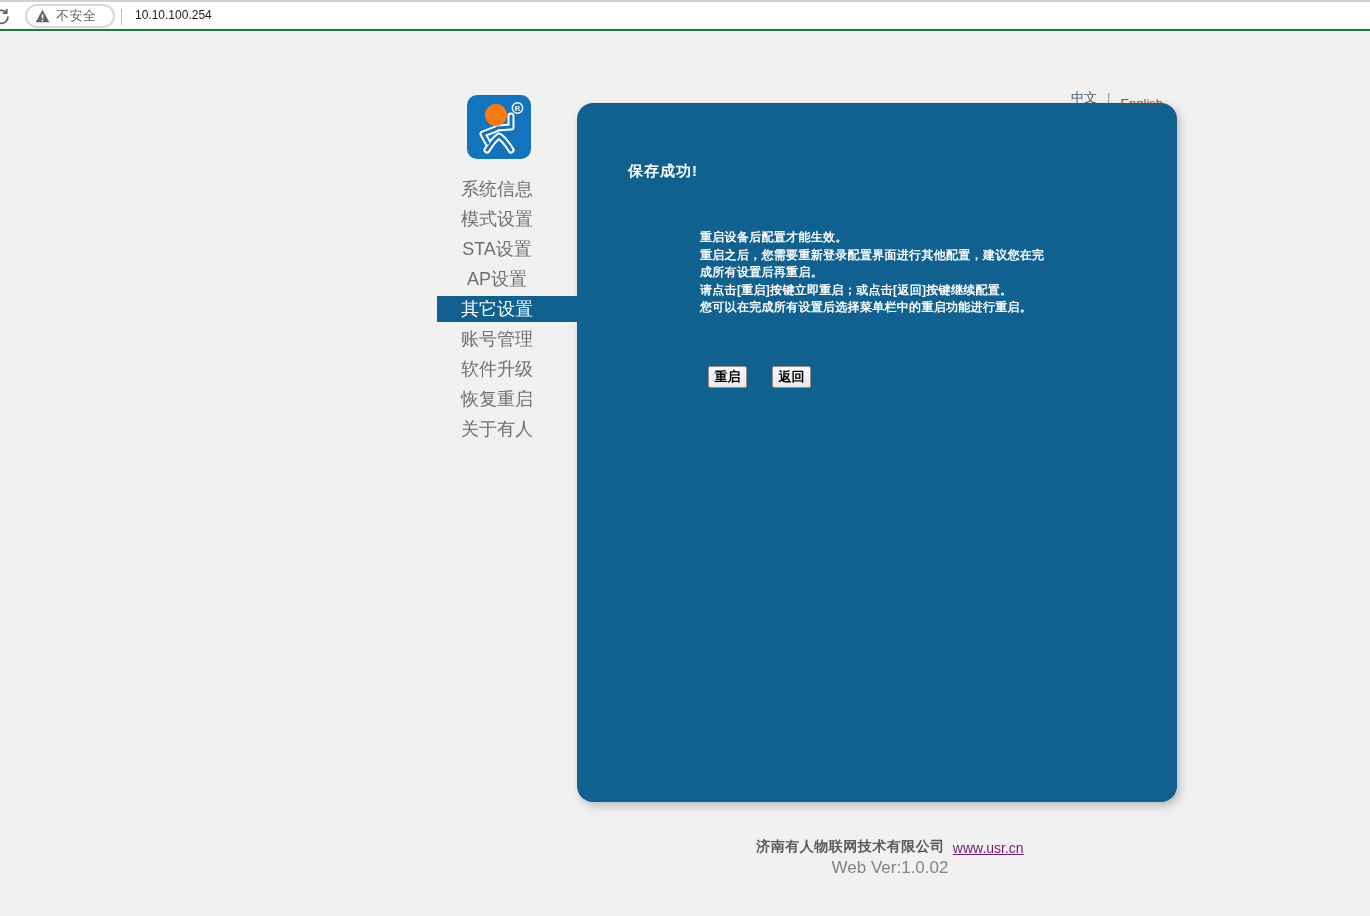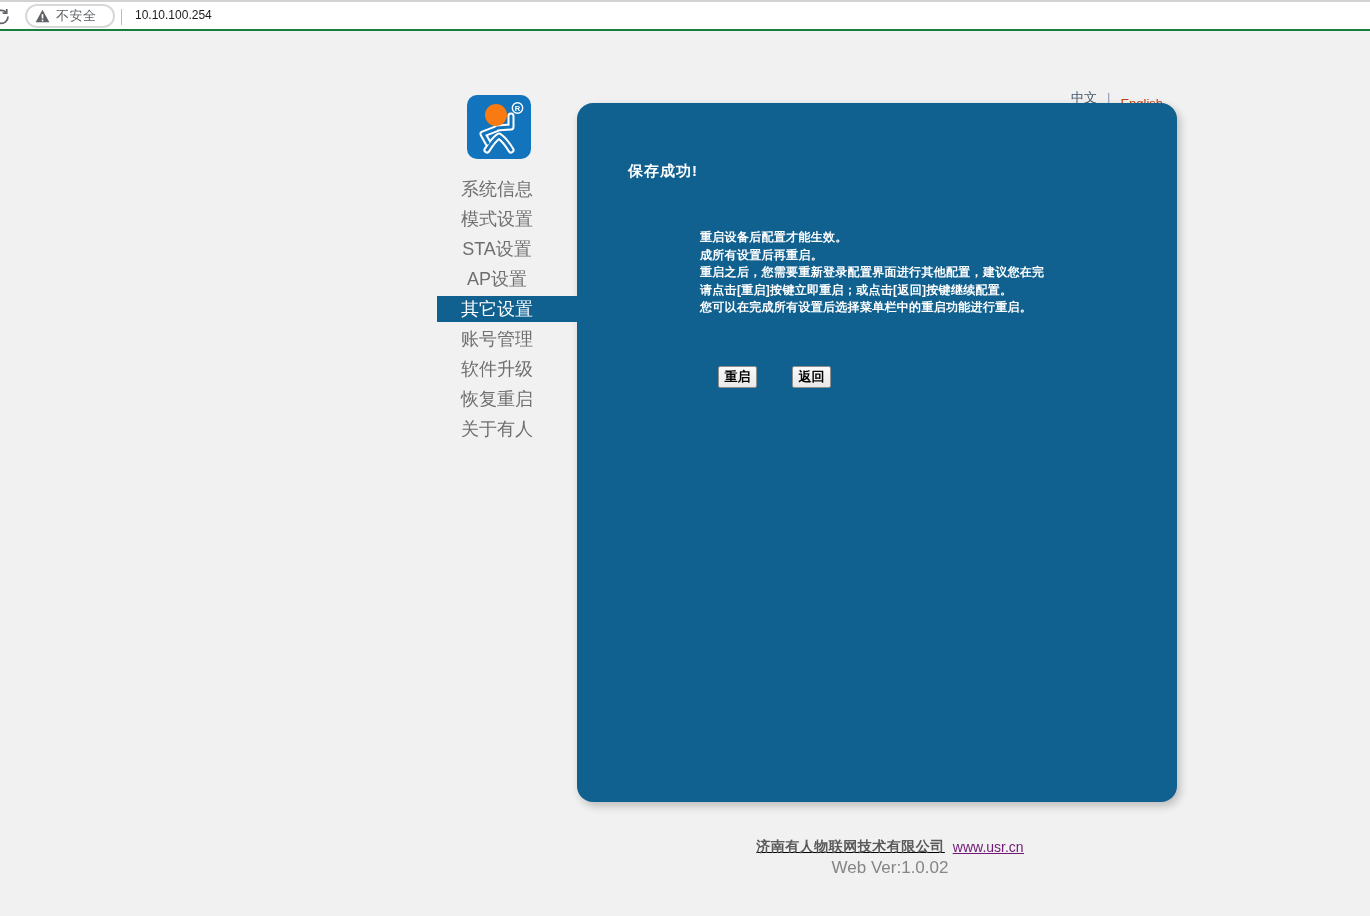--- a/index.html
+++ b/index.html
@@ -61,26 +61,26 @@
     color:#fff;
   }
   .panel-title { position:absolute; left:51px; top:59px; font-size:15px; font-weight:bold; letter-spacing:1px; }
   .panel-msg { position:absolute; left:123px; top:126px; width:380px; }
   .msg-line { font-size:12px; font-weight:bold; line-height:17.5px; letter-spacing:0.3px; white-space:nowrap; }
   .panel-btns { position:absolute; left:131px; top:263px; display:flex; gap:25px; }
   .panel-btns button {
     width:39px; height:22px; font-size:13px; font-weight:bold; color:#000;
     background:linear-gradient(#fafafa,#e9e9e9);
     border:1px solid #8f8f8f; border-radius:2px; cursor:pointer;
-    font-family:inherit; line-height:18px; padding:0;margin-left:10px;
+    font-family:inherit; line-height:18px; padding:0;
   }
 
   
   .footer { position:absolute; left:590px; top:838px; width:600px; text-align:center; }
-  .footer-line1 { display:flex; justify-content:center; align-items:center; gap:8px;text-decoration:underline; }
+  .footer-line1 { display:flex; justify-content:center; align-items:flex-end; gap:8px; }
   .footer-company { font-size:14px; font-weight:bold; color:#5a5a5a; letter-spacing:0.5px; }
   .footer-link { font-size:14px; color:#701a75; text-decoration:underline; cursor:pointer; }
   .footer-ver { margin-top:2px; font-size:17px; color:#858585; }
 </style>
 </head>
 <body>
 
 <div class="screen">
 
   <div class="browser-bar">
@@ -139,22 +139,22 @@
     <div class="menu-item">账号管理</div>
     <div class="menu-item">软件升级</div>
     <div class="menu-item">恢复重启</div>
     <div class="menu-item">关于有人</div>
   </nav>
 
   <section class="panel">
     <div class="panel-title">保存成功!</div>
     <div class="panel-msg">
       <div class="msg-line">重启设备后配置才能生效。</div>
+      <div class="msg-line">重启之后，您需要重新登录配置界面进行其他配置，建议您在完</div>
       <div class="msg-line">成所有设置后再重启。</div>
-      <div class="msg-line">重启之后，您需要重新登录配置界面进行其他配置，建议您在完</div>
       <div class="msg-line">请点击[重启]按键立即重启；或点击[返回]按键继续配置。</div>
       <div class="msg-line">您可以在完成所有设置后选择菜单栏中的重启功能进行重启。</div>
     </div>
     <div class="panel-btns">
       <button>重启</button>
       <button>返回</button>
     </div>
   </section>
 
   <footer class="footer">

